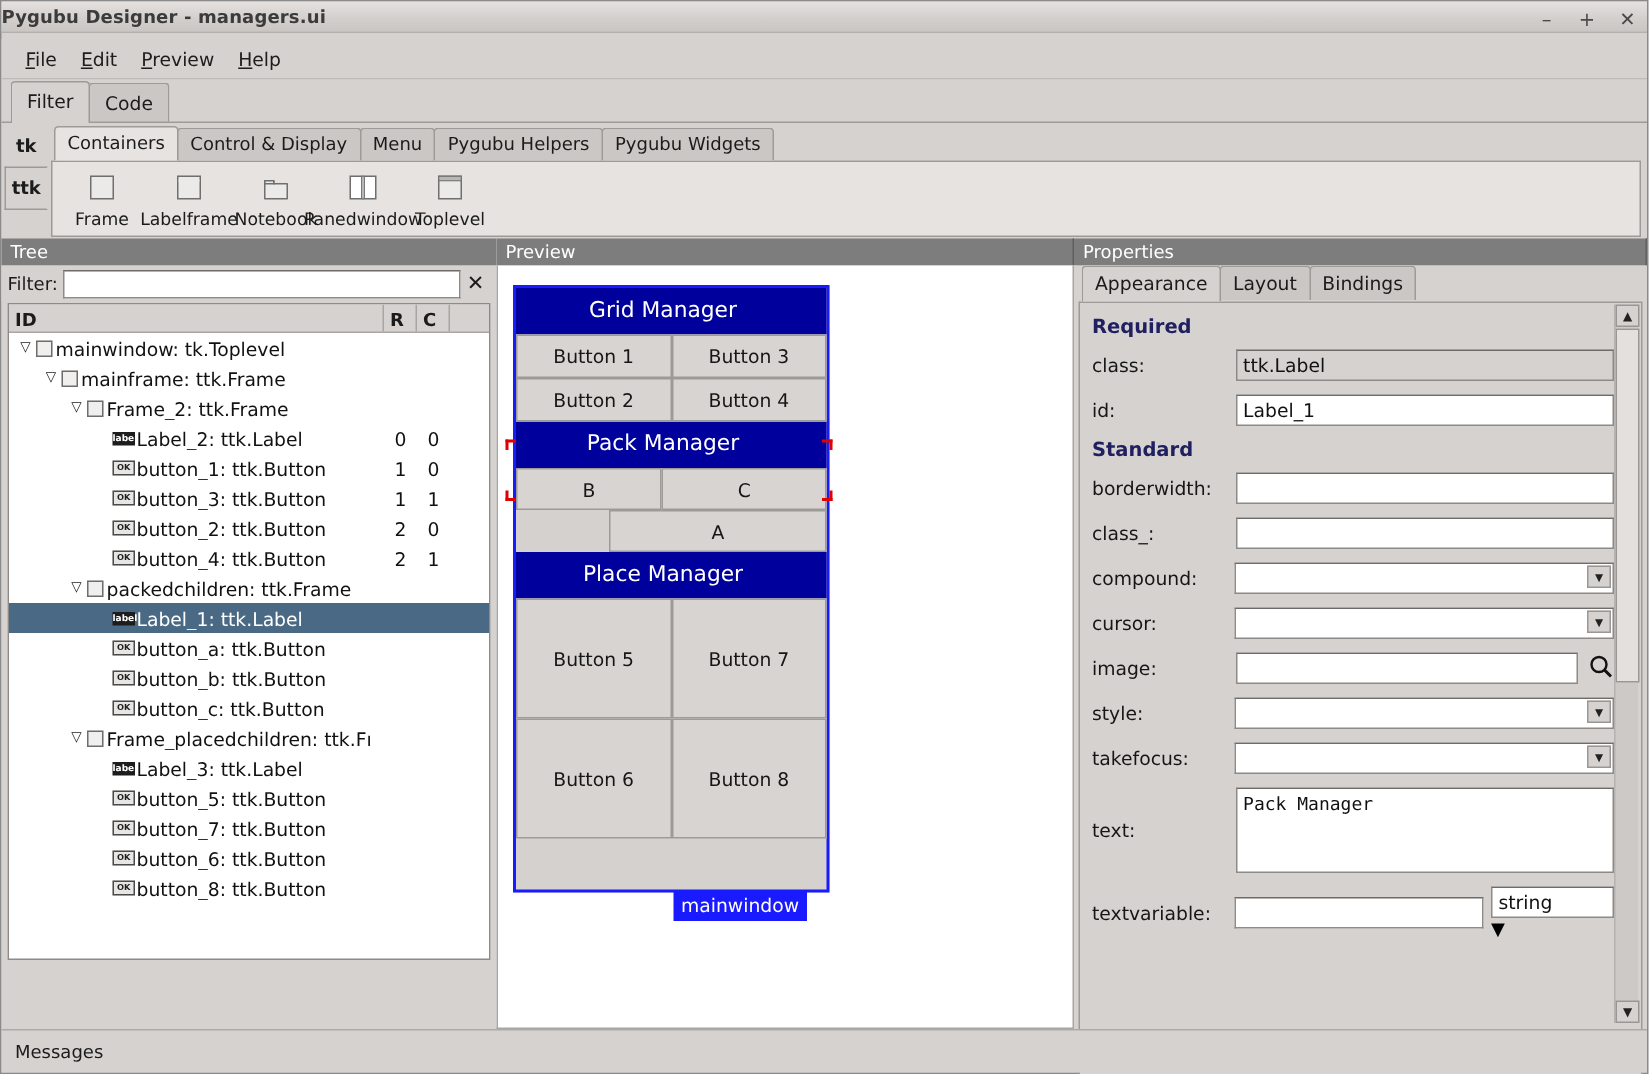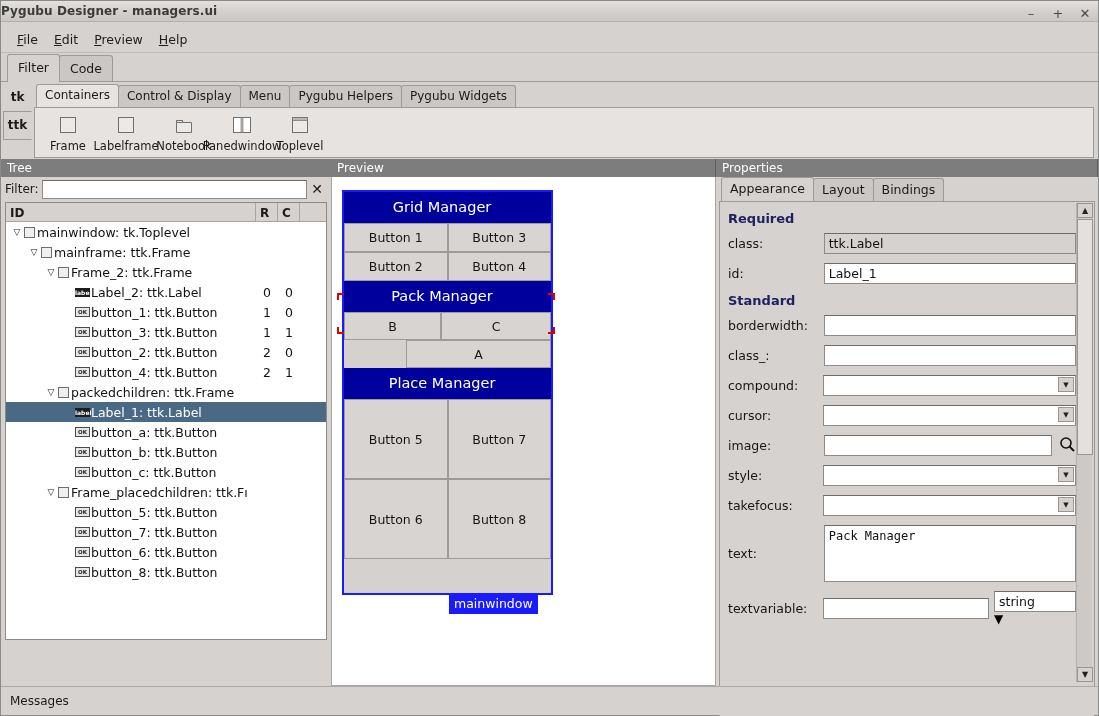--- a/index.html
+++ b/index.html
@@ -234,21 +234,21 @@
 
   #mainwindowTag {
     position: absolute; left: 117px; top: 417px;
     background: #1a1aff; color: #ffffff;
     font-size: 12.5px; padding: 2px 5px 3px 5px;
   }
 
   
   #propsTabs {
     position: absolute; left: 0; top: 18px; width: 382px; height: 24px;
-    display: flex; align-items: center; padding-left: 5px;
+    display: flex; align-items: flex-start; padding-left: 5px;
     background: #d6d2d0;
   }
   #propsTabs .tab {
     font-size: 12.5px; color: #1b1b1b;
     padding: 3px 8px 4px 8px;
     border: 1px solid #9e9a97; border-bottom: none;
     border-radius: 3px 3px 0 0; background: #cbc7c4; margin-right: -1px;
     cursor: default; position: relative;
   }
   #propsTabs .tab.sel { background: #d6d2d0; padding-bottom: 5px; z-index: 2; }
@@ -577,20 +577,31 @@
                 <span>Frame_placedchildren: ttk.Fı</span>
               </div>
               <div class="trc"></div>
               <div class="trc"></div>
               <div class="tend"></div>
             </div>
             <div class="trow">
               <div class="tid">
                 <span style="display: inline-block; flex: 0 0 55px;"></span>
                 <span class="twist none"></span>
+                <span class="ico-label">label</span>
+                <span>Label_3: ttk.Label</span>
+              </div>
+              <div class="trc"></div>
+              <div class="trc"></div>
+              <div class="tend"></div>
+            </div>
+            <div class="trow">
+              <div class="tid">
+                <span style="display: inline-block; flex: 0 0 55px;"></span>
+                <span class="twist none"></span>
                 <span class="ico-button">OK</span>
                 <span>button_5: ttk.Button</span>
               </div>
               <div class="trc"></div>
               <div class="trc"></div>
               <div class="tend"></div>
             </div>
             <div class="trow">
               <div class="tid">
                 <span style="display: inline-block; flex: 0 0 55px;"></span>

